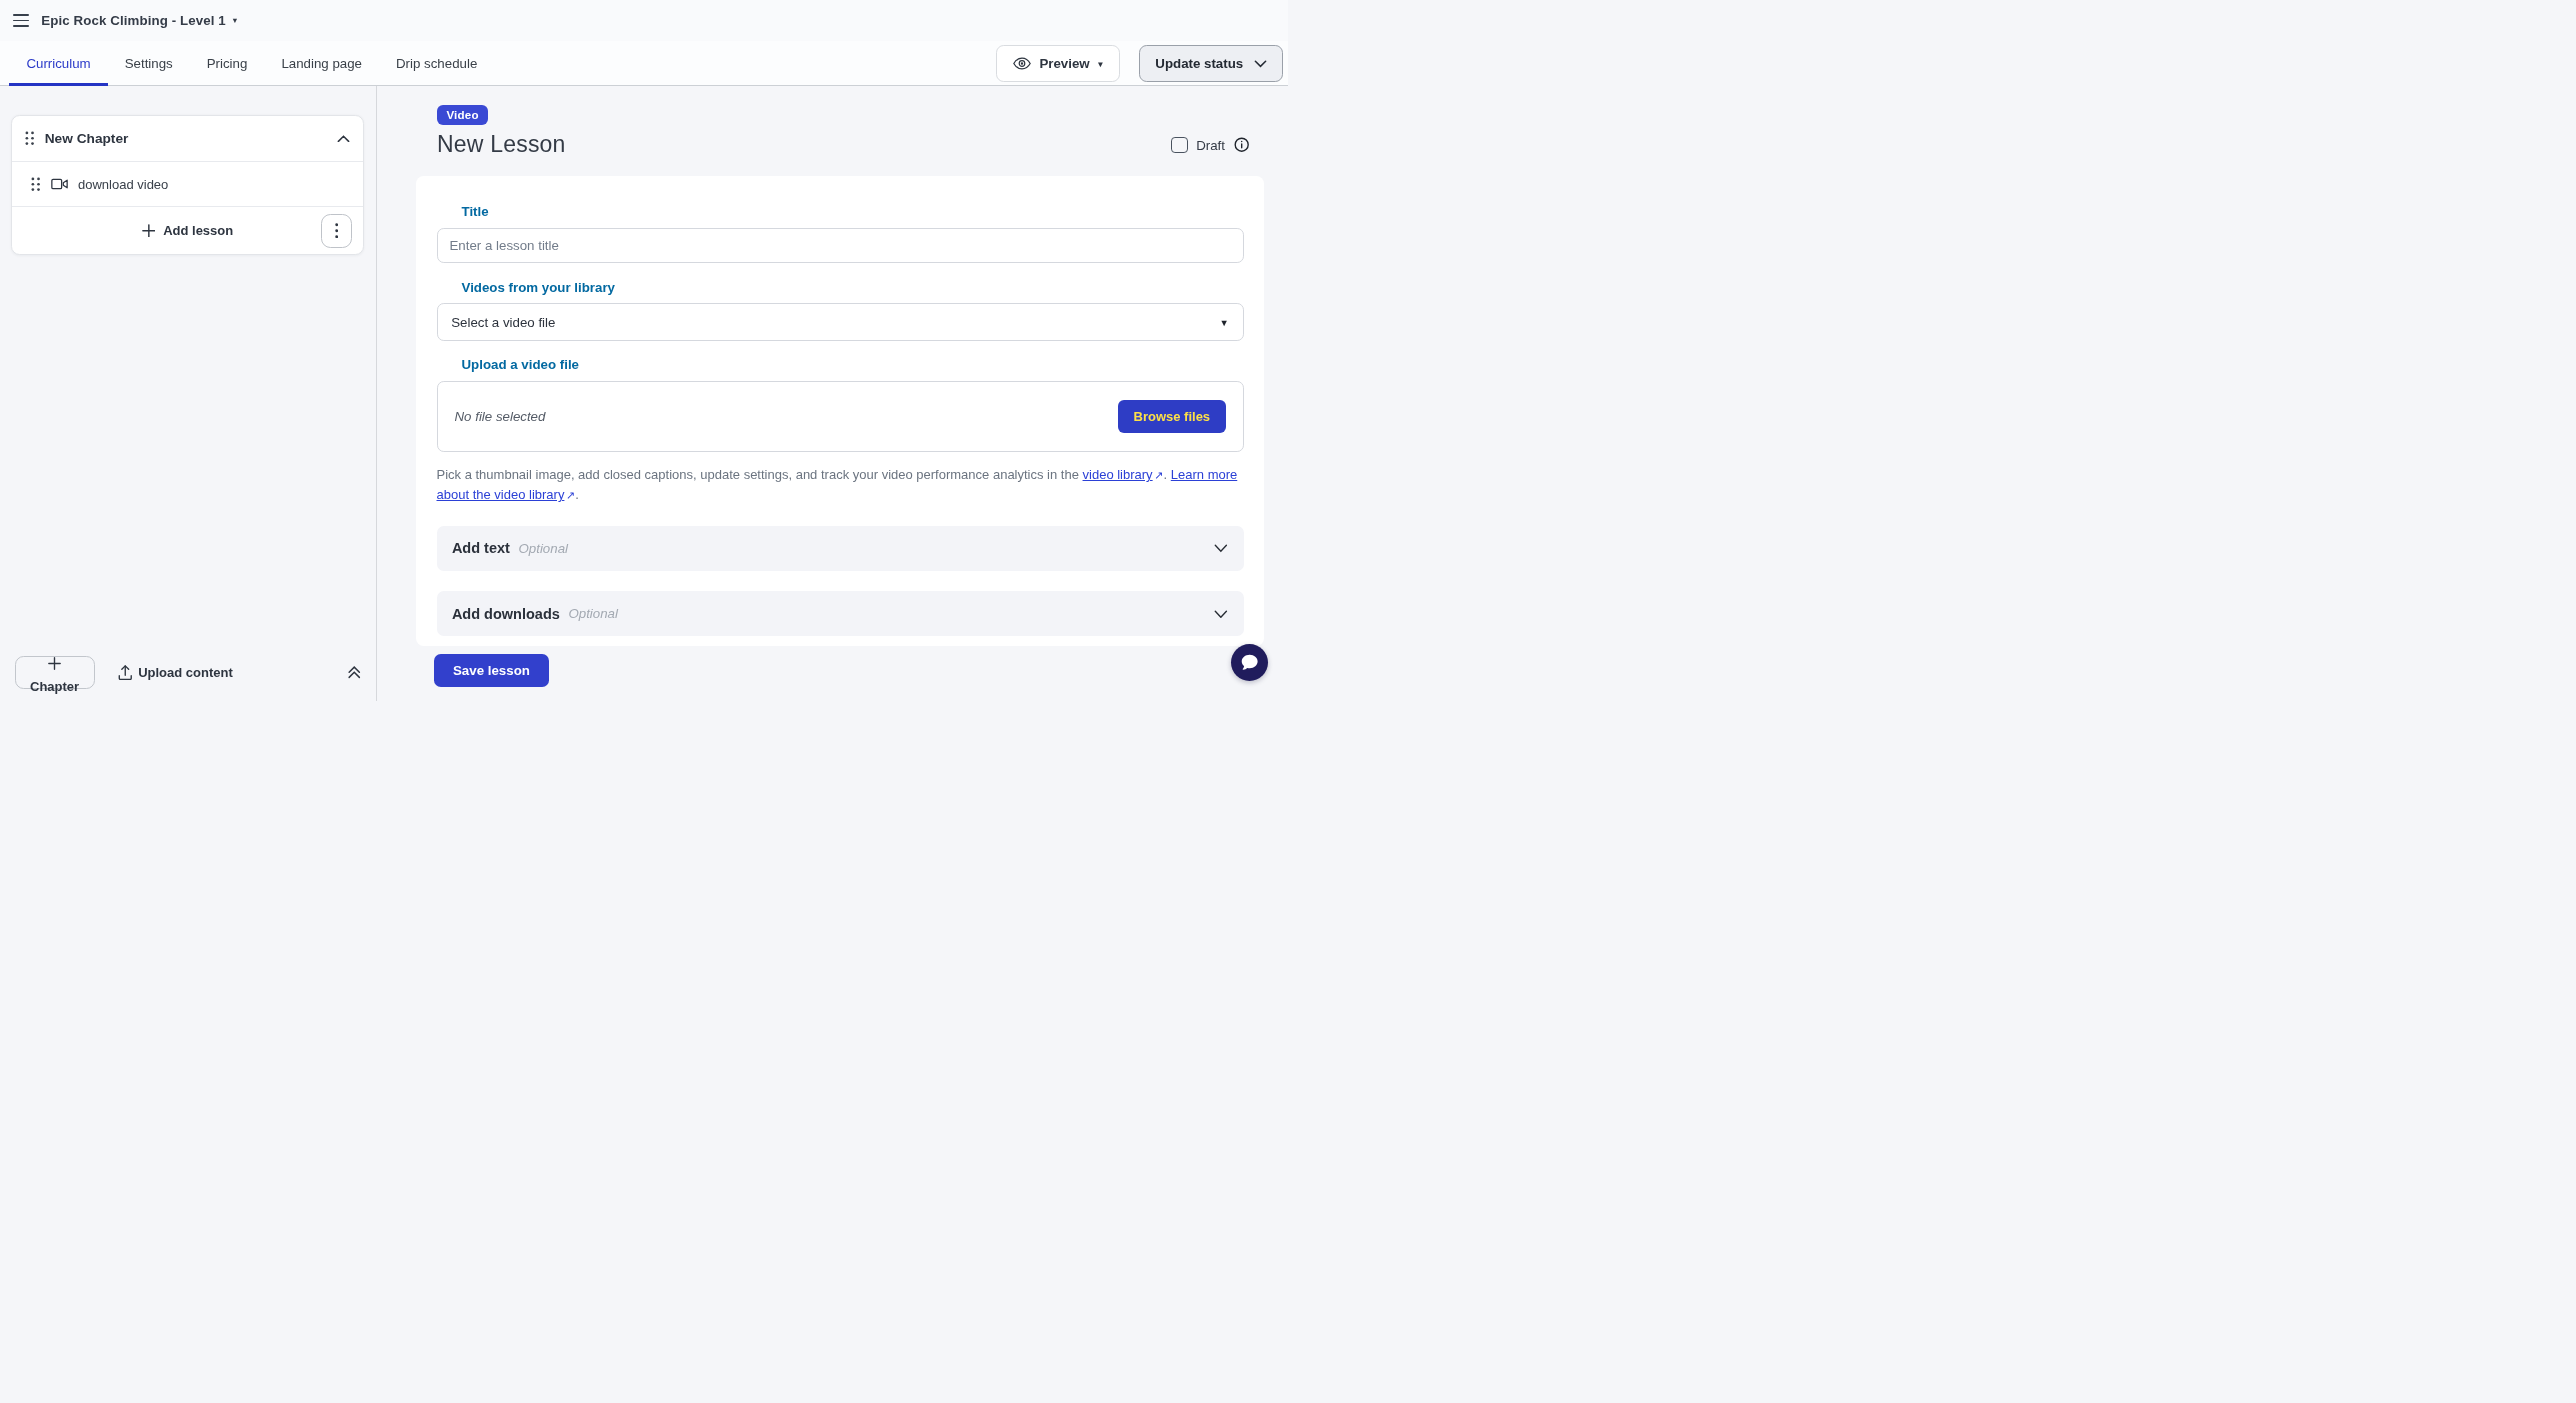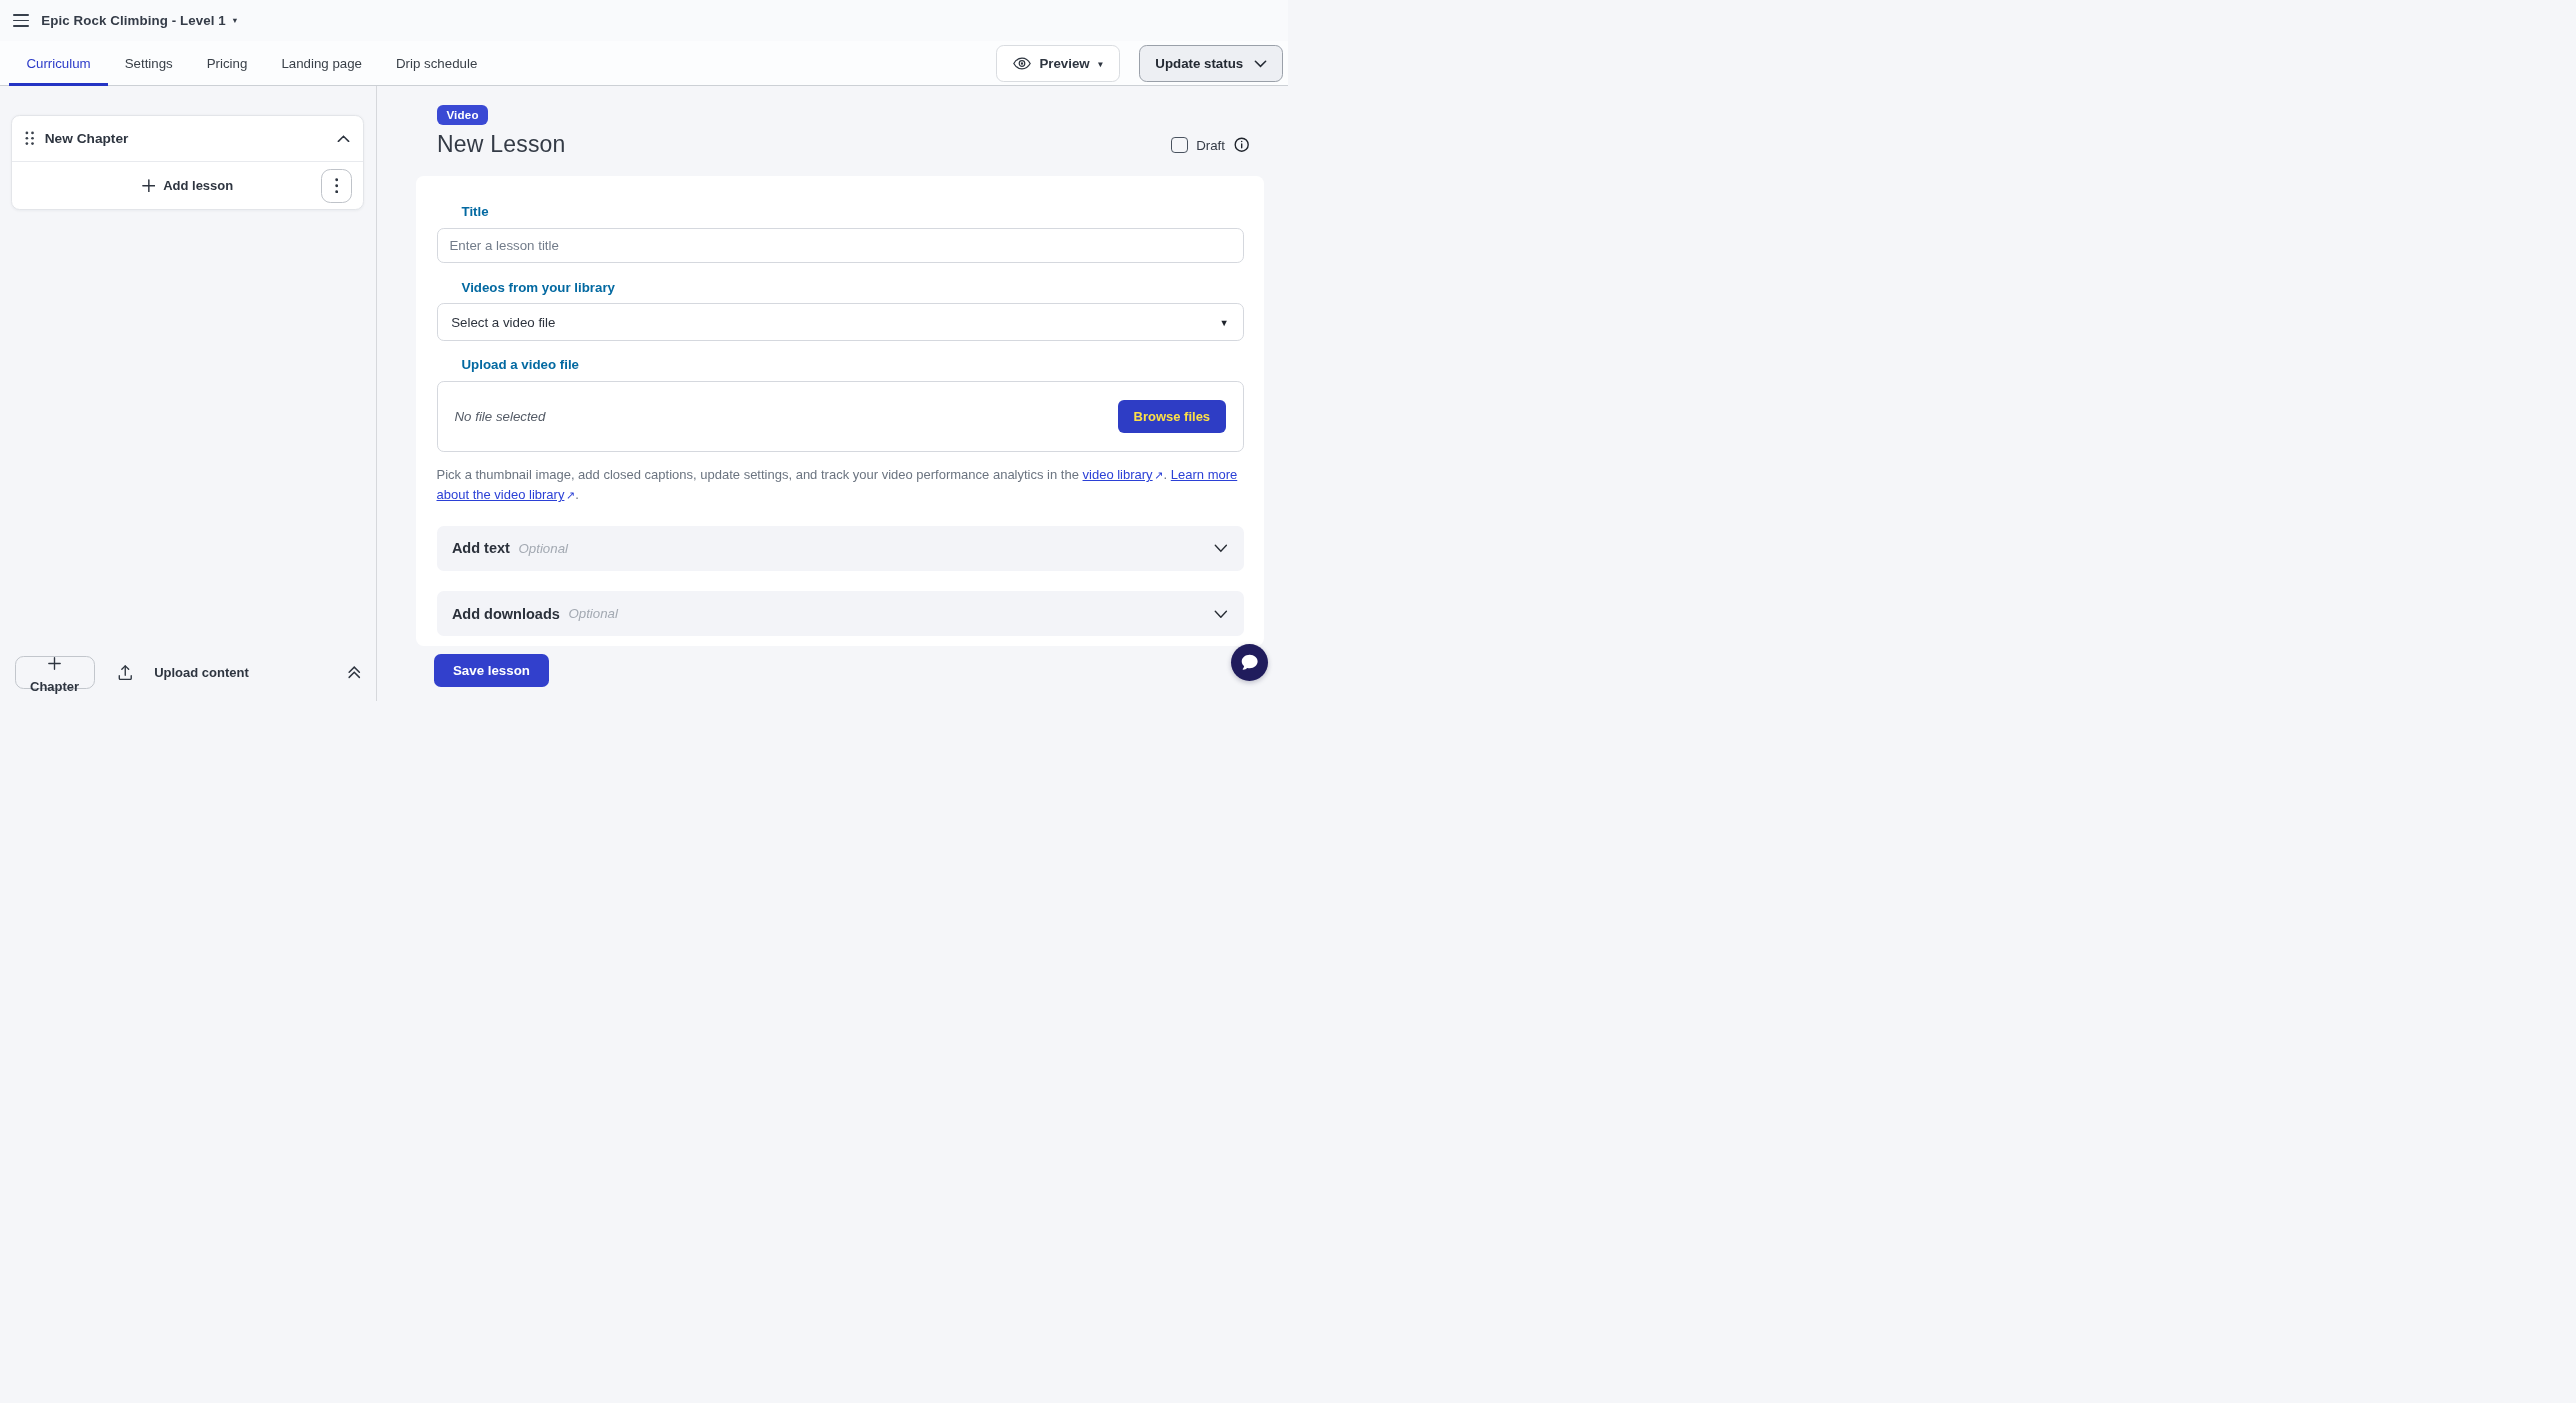--- a/index.html
+++ b/index.html
@@ -70,21 +70,21 @@
     display:flex; align-items:center; justify-content:center; cursor:pointer;
   }
   .sidebar-footer{
     position:absolute; left:0; right:0; bottom:12px; height:33px;
     display:flex; align-items:center; padding:0 14.5px;
   }
   .chapter-btn{
     display:flex; align-items:center; gap:8.6px; height:33px; padding:0 14.5px;
     border:0.9px solid #c2c6cc; border-radius:8.6px; font-size:13px; font-weight:600; color:#2e3540; cursor:pointer;flex-direction:column;
   }
-  .upload-content-btn{ display:flex; align-items:center; gap:22px; margin-left:23px; font-size:13px; font-weight:600; color:#2e3540; cursor:pointer; }
+  .upload-content-btn{ display:flex; align-items:center; gap:6px; margin-left:23px; font-size:13px; font-weight:600; color:#2e3540; cursor:pointer; }
   .collapse-all-btn{ margin-left:auto; cursor:pointer; }
 
   
   .main{ position:absolute; left:377px; top:86px; width:911px; height:615px; background:#f5f6f9; }
   .lesson-header{ position:absolute; left:60px; top:19px; }
   .type-badge{
     display:inline-block; background:#3a49d4; color:#fff; font-size:11.6px; font-weight:700;
     padding:3.4px 9.4px; border-radius:6px; letter-spacing:0.2px;
   }
   .lesson-title-main{ font-size:23px; font-weight:500; color:#343b46; margin-top:6px; letter-spacing:0.2px; }
@@ -204,20 +204,39 @@
         </svg>
       </span>
       <span class="chapter-title">New Chapter</span>
       <span>
         <svg width="13" height="7.7" viewBox="0 0 15 9" fill="none" stroke="#2e3540" stroke-width="1.8" stroke-linecap="round">
             <polyline points="1.5,7.5 7.5,1.5 13.5,7.5"></polyline>
           </svg>
       </span>
     </div>
 
+    <div class="card-row lesson-row">
+      <span>
+        <svg width="9.4" height="14.5" viewBox="0 0 11 17" fill="#3c434d">
+          <circle cx="2.2" cy="2.2" r="1.6"></circle>
+            <circle cx="8.8" cy="2.2" r="1.6"></circle>
+          <circle cx="2.2" cy="8.5" r="1.6"></circle>
+            <circle cx="8.8" cy="8.5" r="1.6"></circle>
+          <circle cx="2.2" cy="14.8" r="1.6"></circle>
+            <circle cx="8.8" cy="14.8" r="1.6"></circle>
+        </svg>
+      </span>
+      <span>
+        <svg width="17" height="12" viewBox="0 0 20 14" fill="none" stroke="#2e3540" stroke-width="1.5" stroke-linejoin="round">
+          <rect x="1" y="1.5" width="11.5" height="11" rx="1.5"></rect>
+          <path d="M14.5 5.5 L19 2.5 V11.5 L14.5 8.5 Z"></path>
+        </svg>
+      </span>
+      <span class="lesson-title">download video</span>
+    </div>
 
     <div class="card-row add-lesson-row">
       <div class="add-lesson-btn">
         <span>
           <svg width="13.7" height="13.7" viewBox="0 0 16 16" stroke="#2e3540" stroke-width="1.7" stroke-linecap="round">
               <line x1="8" y1="1" x2="8" y2="15"></line>
               <line x1="1" y1="8" x2="15" y2="8"></line>
             </svg>
         </span>
         <span>Add lesson</span>

